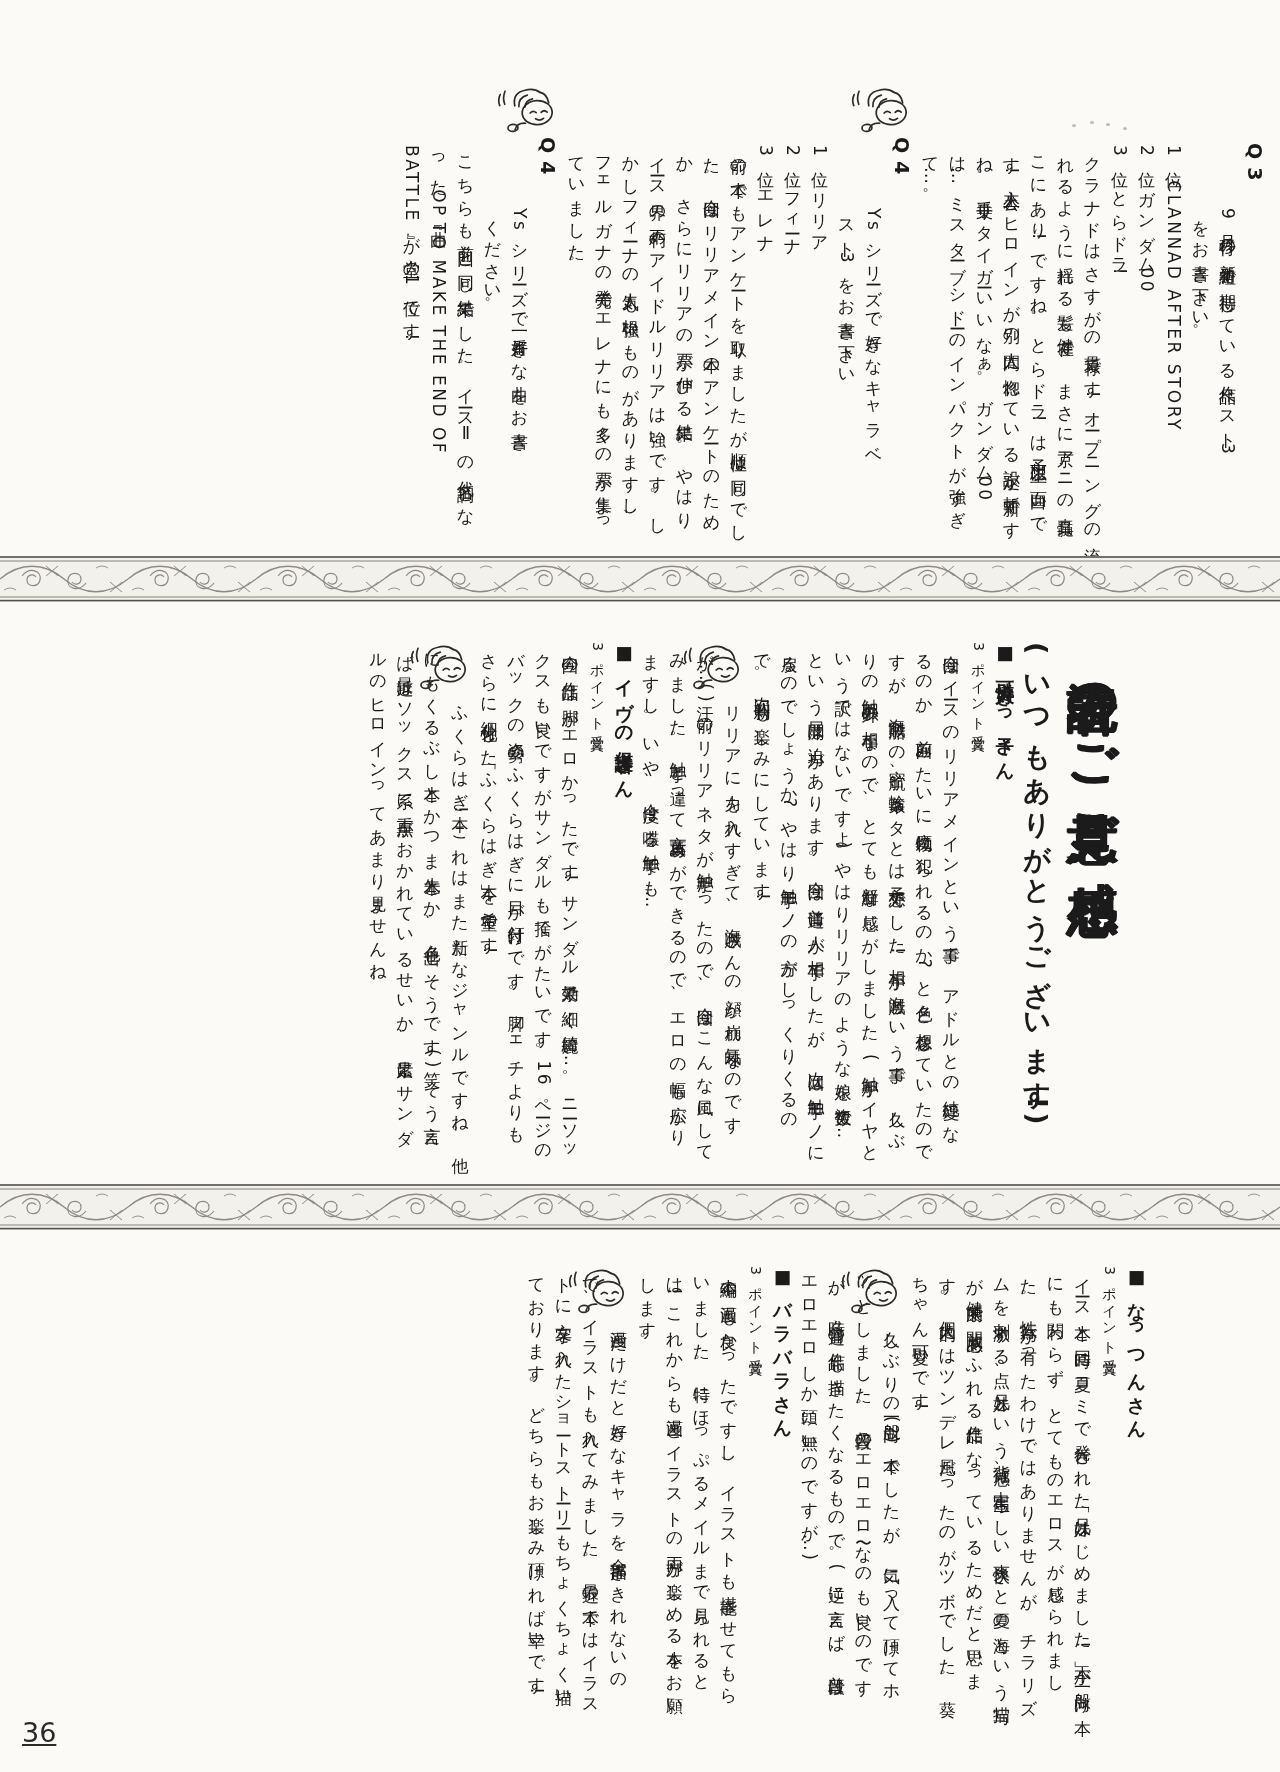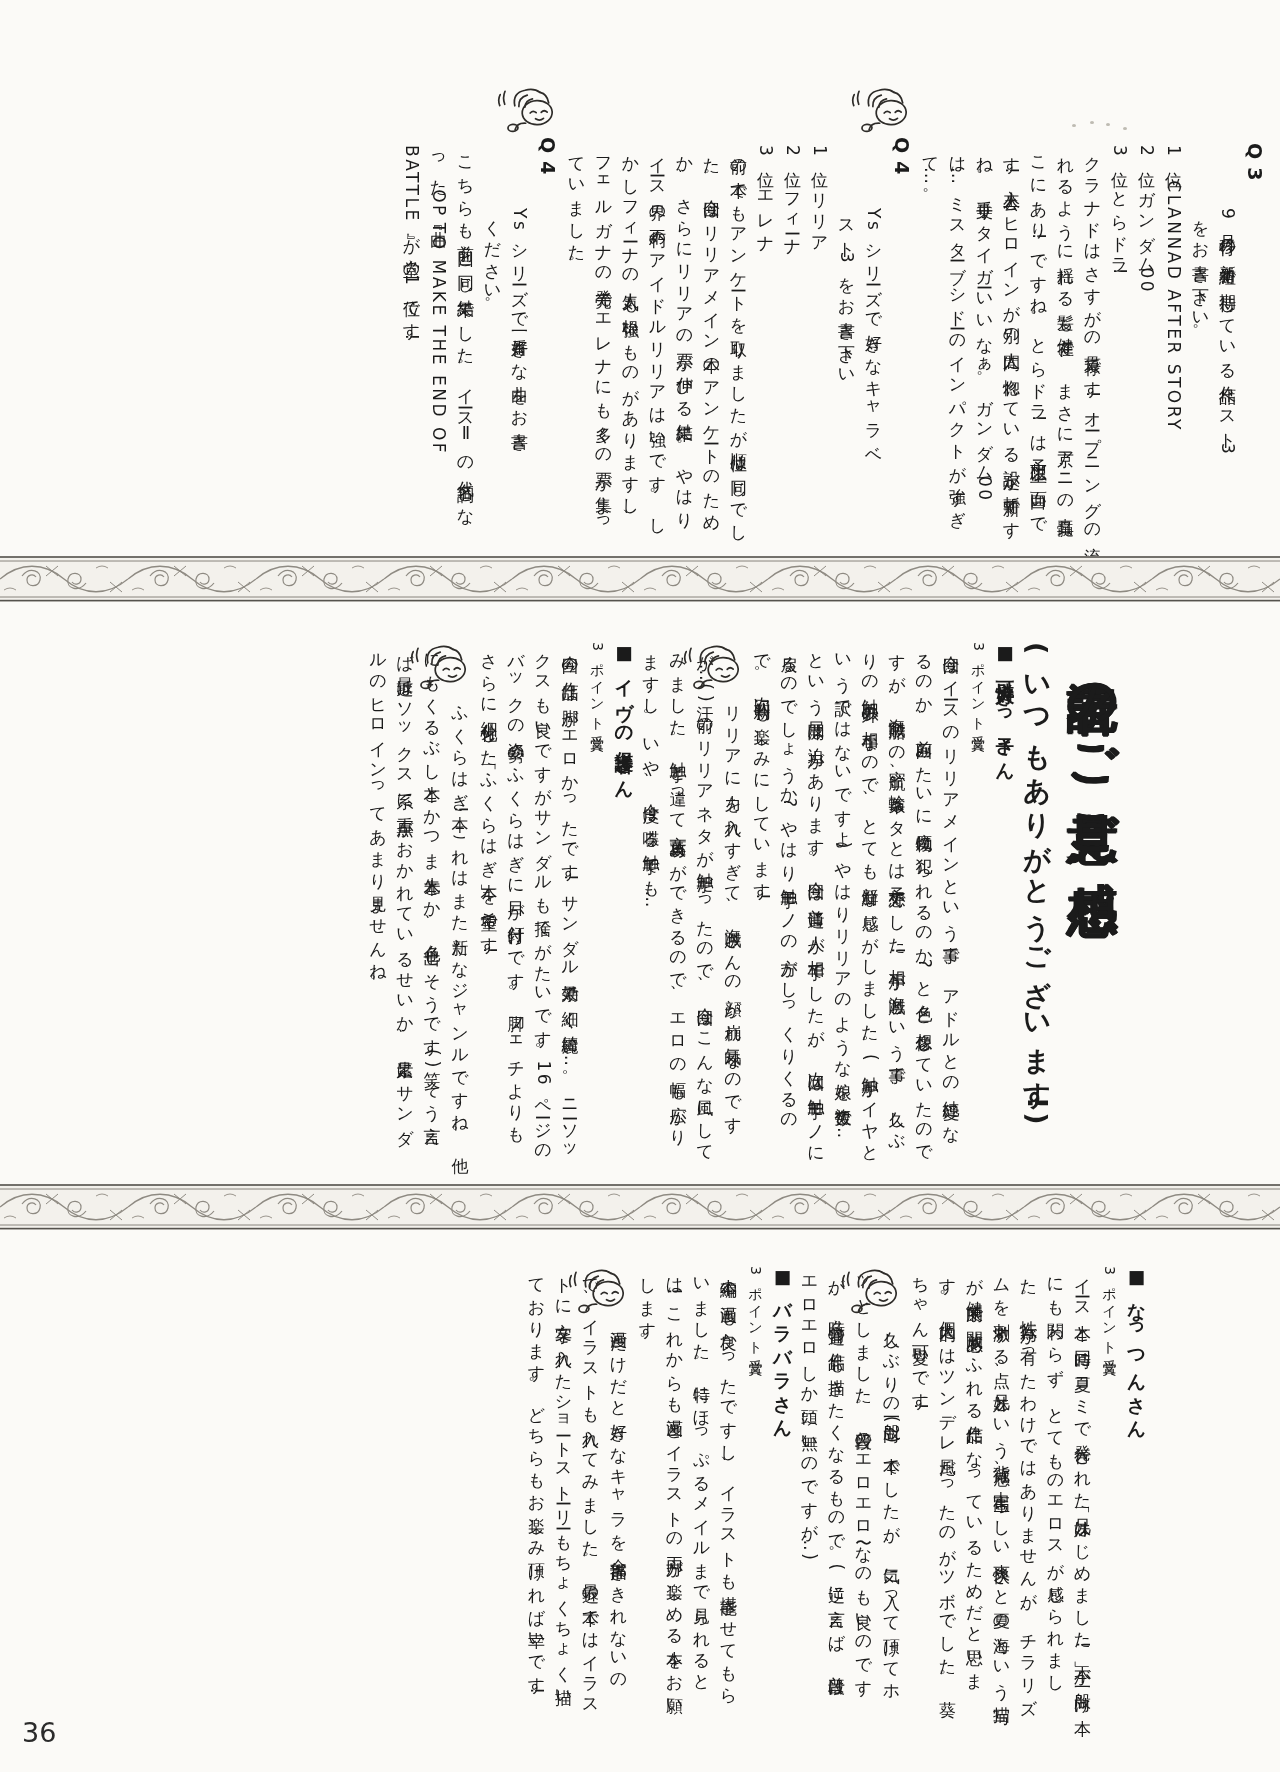--- a/index.html
+++ b/index.html
@@ -37,21 +37,21 @@
   .subtitle{font-size:27px;font-weight:700;line-height:1.35;letter-spacing:3px;margin-left:24px;}
   .lname{font-size:18.5px;font-weight:700;}
   .award{font-size:14px;padding-top:30px;letter-spacing:2px;margin-left:2px;}
   .lbody{margin-left:4px;}
   .reply{margin-left:10px;}
   .sp{margin-left:18px;}
   
   .chibi{display:inline-block;width:30px;height:52px;overflow:visible;}
   .chibi svg{display:block;width:66px;height:48px;margin-left:-18px;transform:rotate(-3deg);}
   
-  .page-num{position:absolute;left:22px;bottom:24px;font-size:27px;color:#2b2b2b;}
+  .page-num{position:absolute;left:22px;bottom:24px;font-size:27px;color:#2b2b2b;text-decoration:underline;}
   .dot{position:absolute;width:4px;height:3px;border-radius:50%;background:#b3afa6;opacity:.85;}
 </style>
 </head>
 <body>
 
 <span class="dot" style="left:1072px;top:124px;"></span>
 <span class="dot" style="left:1090px;top:121px;"></span>
 <span class="dot" style="left:1106px;top:123px;"></span>
 <span class="dot" style="left:1123px;top:127px;"></span>
 

